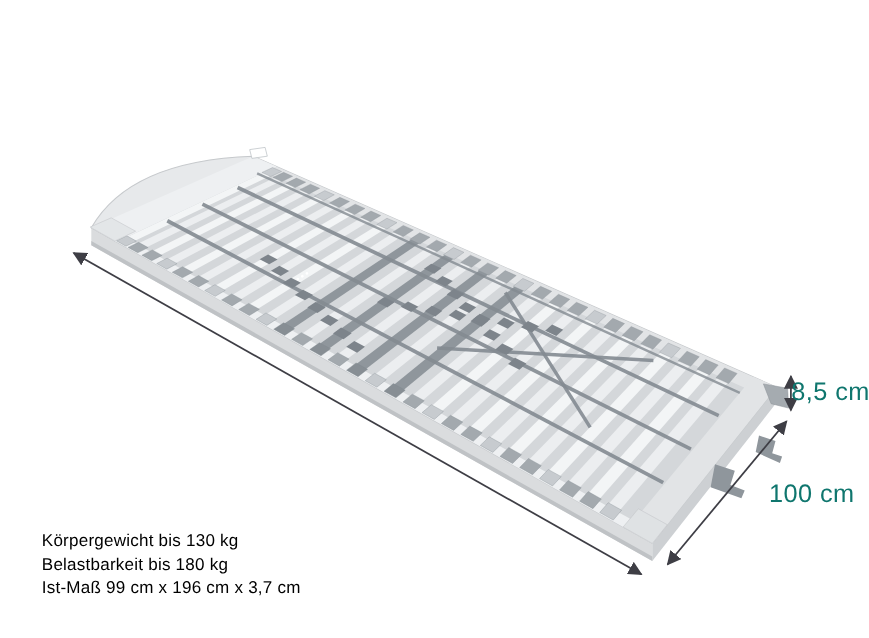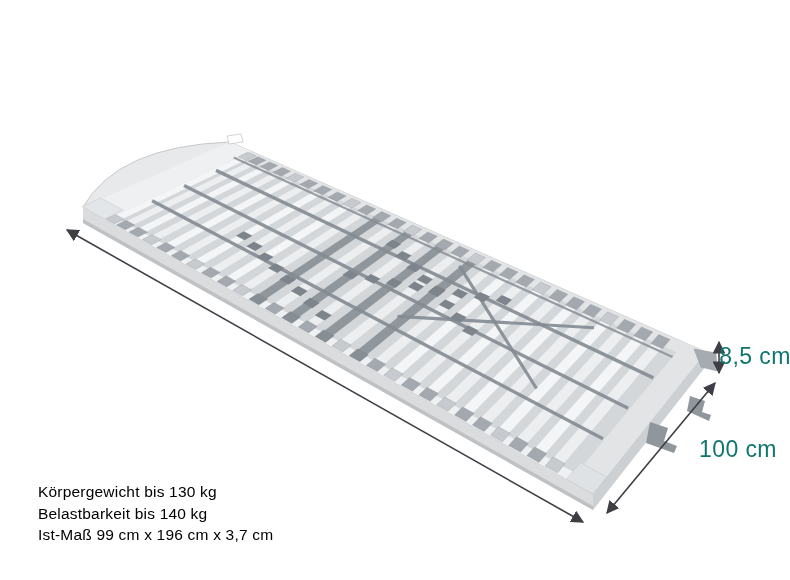--- a/index.html
+++ b/index.html
@@ -175,17 +175,17 @@
     <g>
       <line class="dimline" x1="719" y1="342" x2="719" y2="373" marker-start="url(#ah)" marker-end="url(#ah)"></line>
     </g>
   </svg>
 
   <div class="dim dim-width">100 cm</div>
   <div class="dim dim-height">8,5 cm</div>
 
   <div class="specs">
     <div>Körpergewicht bis 130 kg</div>
-    <div>Belastbarkeit bis 140 kg</div>
+    <div>Belastbarkeit bis 180 kg</div>
     <div>Ist-Maß 99 cm x 196 cm x 3,7 cm</div>
   </div>
 
 </div>
 
 </body></html>

